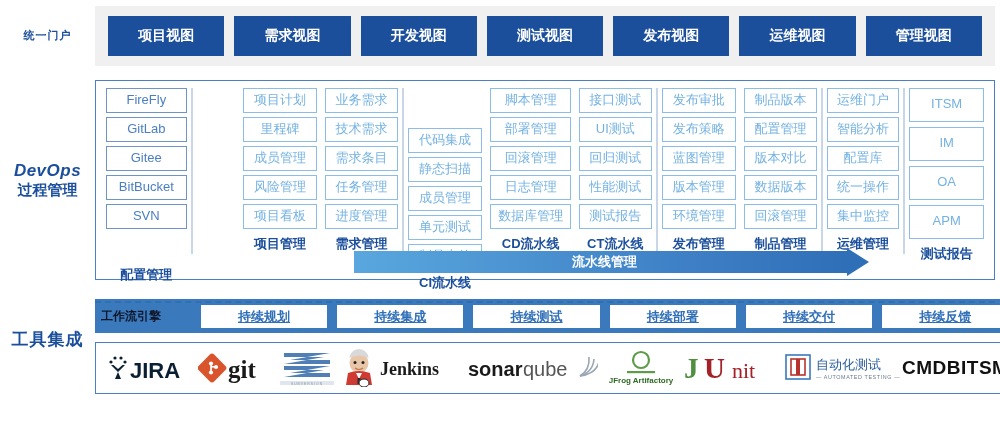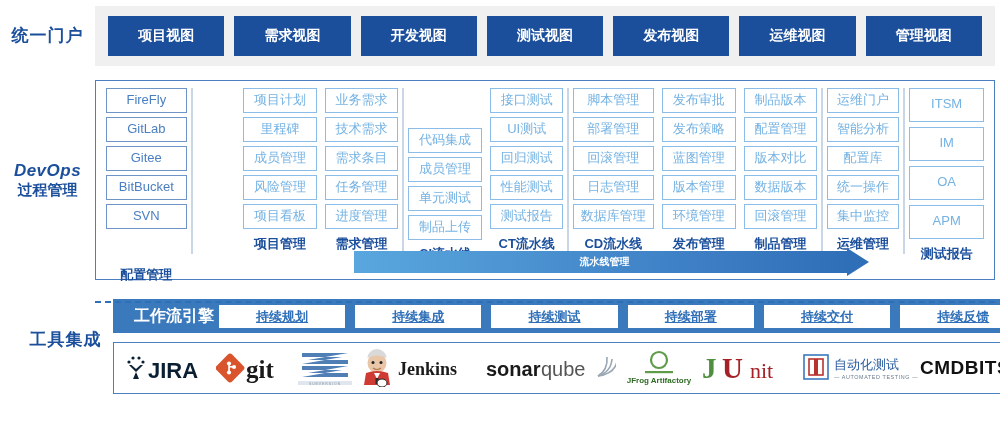--- a/index.html
+++ b/index.html
@@ -8,25 +8,25 @@
     font-family:"Liberation Sans","DejaVu Sans",sans-serif;
     overflow:hidden;position:relative;
   }
   .row{display:flex;align-items:center;}
 
   
   .rail{
     width:95px;flex:0 0 95px;text-align:center;color:#1b4f9c;
     font-weight:bold;line-height:1.25;
   }
-  .rail-portal{font-size:17px;letter-spacing:1px;}
+  .rail-portal{font-size:11px;letter-spacing:1px;}
   .rail-devops{font-size:16px;}
   .rail-devops .en{font-style:italic;font-size:17px;display:block;letter-spacing:.5px;}
   .rail-devops .cn{display:block;font-size:15px;}
-  .rail-tools{font-size:17px;letter-spacing:1px;margin-left:18px;}
+  .rail-tools{font-size:17px;letter-spacing:1px;}
 
   
   #portal-section{height:72px;}
   .portal-bar{
     flex:1;height:60px;background:#f0f0f0;display:flex;align-items:center;
     justify-content:space-between;padding:0 8px;box-sizing:border-box;margin-right:5px;
   }
   .portal-btn{
     background:#1b4f9c;color:#ffffff;font-size:14px;font-weight:bold;
     height:38px;flex:1;margin:0 5px;display:flex;align-items:center;justify-content:center;
@@ -61,36 +61,36 @@
   .pipeline .body{
     position:absolute;left:0;top:0;height:22px;width:calc(100% - 22px);
     background:linear-gradient(90deg,#59a7de 0%,#3d7ec4 70%,#2f6fb8 100%);
   }
   .pipeline .head{
     position:absolute;right:0;top:-3px;width:0;height:0;
     border-top:14px solid transparent;border-bottom:14px solid transparent;
     border-left:22px solid #2f6fb8;
   }
   .pipeline .txt{
-    position:relative;color:#fff;font-size:10px;font-weight:bold;z-index:2;
+    position:relative;color:#fff;font-size:13px;font-weight:bold;z-index:2;
     margin-right:14px;
   }
 
   
   #divider{position:absolute;left:95px;right:5px;top:301px;border-top:2px dashed #2f6fb8;}
 
   
   #tools-section{height:118px;padding-top:12px;box-sizing:border-box;align-items:flex-start;}
   .tools-right{flex:1;margin-right:5px;}
   .wf-bar{
     background:#3b79bd;height:34px;display:flex;align-items:center;padding:0 6px;
     box-sizing:border-box;
   }
   .wf-engine{
-    color:#ffffff;font-size:16px;font-weight:bold;width:95px;text-align:right;flex:0 0 95px;
+    color:#0f172a;font-size:12px;font-weight:bold;width:95px;text-align:left;flex:0 0 95px;
   }
   .wf-item{
     flex:1;margin:0 5px;background:#fff;color:#2f6fb8;font-size:13px;font-weight:bold;
     height:23px;line-height:23px;text-align:center;text-decoration:underline;
   }
   .logo-box{
     margin-top:9px;border:1px solid #4a7fc1;height:52px;display:flex;align-items:center;
     justify-content:space-around;padding:0 10px;box-sizing:border-box;background:#fff;
   }
   .logo{display:flex;align-items:center;justify-content:center;height:42px;}
@@ -146,45 +146,46 @@
             <div class="cell">技术需求</div>
             <div class="cell">需求条目</div>
             <div class="cell">任务管理</div>
             <div class="cell">进度管理</div>
           </div>
           <div class="col-foot">需求管理</div>
         </div>
         <div class="col" style="flex: 1 1 76px;">
           <div style="flex: 1 1 0%; margin-top: 40px;">
             <div class="cell">代码集成</div>
+            <div class="cell">静态扫描</div>
             <div class="cell">成员管理</div>
             <div class="cell">单元测试</div>
             <div class="cell">制品上传</div>
           </div>
           <div class="col-foot">CI流水线</div>
+        </div>
+        <div class="col" style="flex: 1 1 82px;">
+          <div style="flex: 1 1 0%;">
+            <div class="cell">脚本管理</div>
+            <div class="cell">部署管理</div>
+            <div class="cell">回滚管理</div>
+            <div class="cell">日志管理</div>
+            <div class="cell">数据库管理</div>
+          </div>
+          <div class="col-foot">CD流水线</div>
         </div>
         <div class="col sep" style="flex: 1 1 76px;">
           <div style="flex: 1 1 0%;">
             <div class="cell">接口测试</div>
             <div class="cell">UI测试</div>
             <div class="cell">回归测试</div>
             <div class="cell">性能测试</div>
             <div class="cell">测试报告</div>
           </div>
           <div class="col-foot">CT流水线</div>
-        </div>
-        <div class="col" style="flex: 1 1 82px;">
-          <div style="flex: 1 1 0%;">
-            <div class="cell">脚本管理</div>
-            <div class="cell">部署管理</div>
-            <div class="cell">回滚管理</div>
-            <div class="cell">日志管理</div>
-            <div class="cell">数据库管理</div>
-          </div>
-          <div class="col-foot">CD流水线</div>
         </div>
         <div class="col" style="flex: 1 1 76px;">
           <div style="flex: 1 1 0%;">
             <div class="cell">发布审批</div>
             <div class="cell">发布策略</div>
             <div class="cell">蓝图管理</div>
             <div class="cell">版本管理</div>
             <div class="cell">环境管理</div>
           </div>
           <div class="col-foot">发布管理</div>

